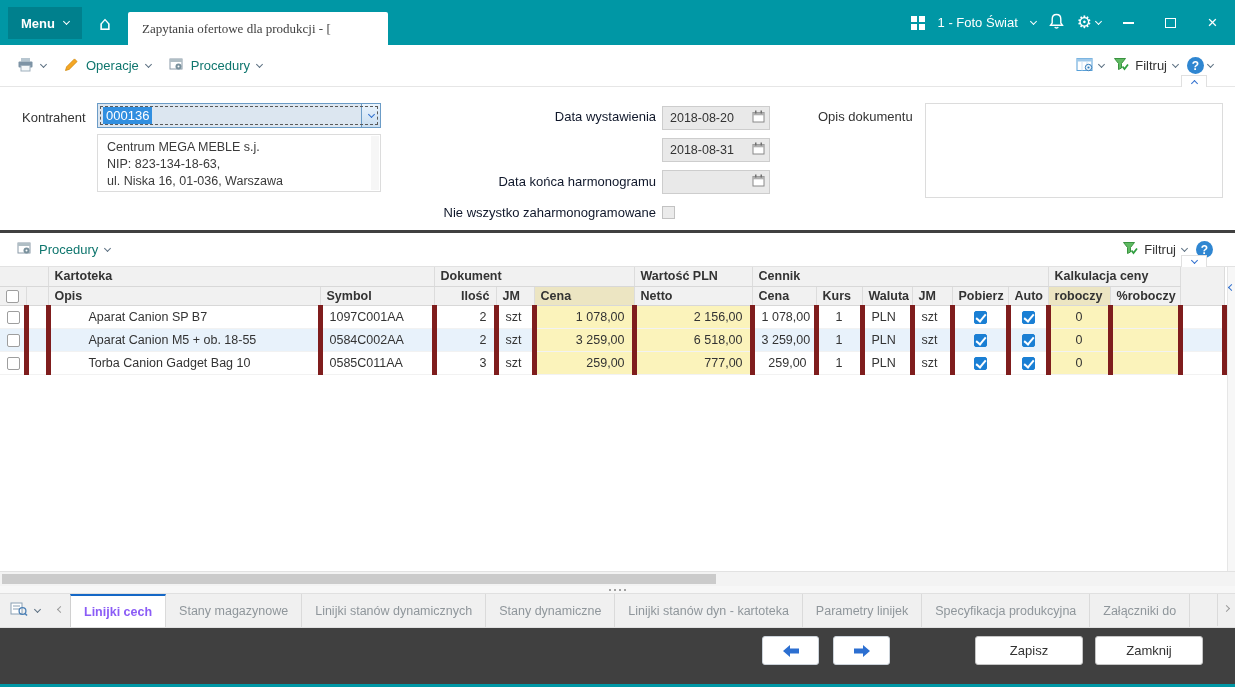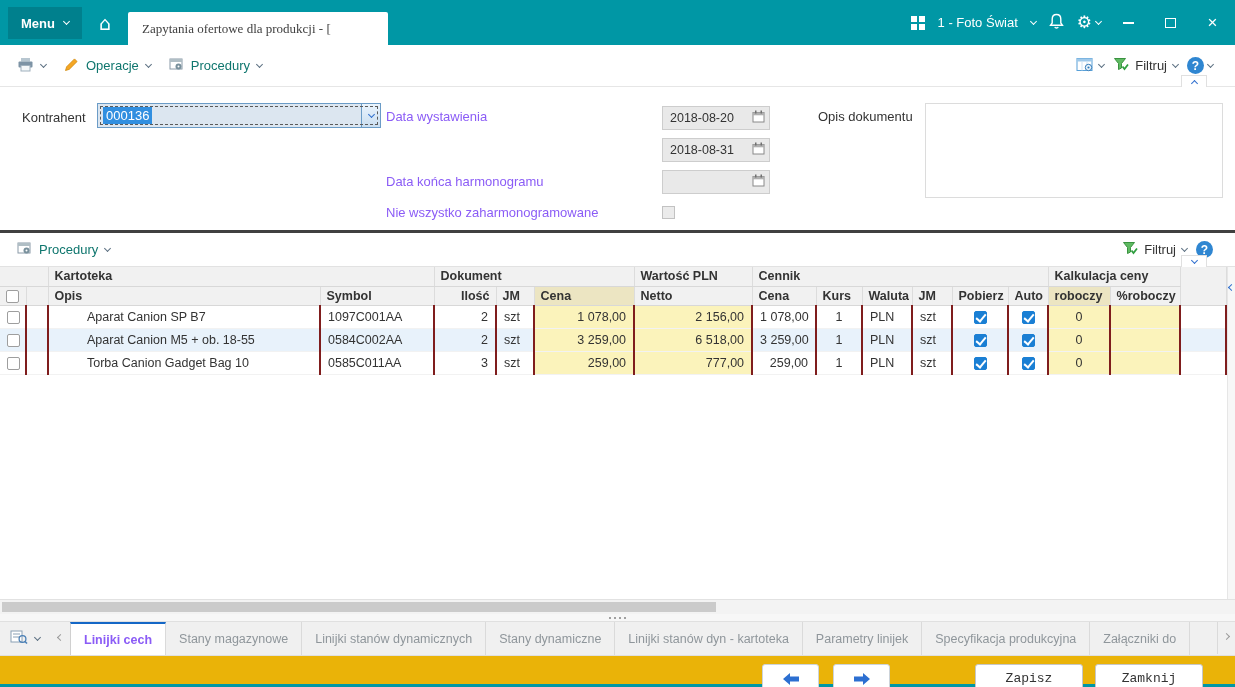--- a/index.html
+++ b/index.html
@@ -37,38 +37,38 @@
 .subtoolbar { height:34px; background:#fff; display:flex; align-items:center; padding:0 8px; border-bottom:1px solid #e2e2e2; position:relative; flex:none; }
 .tb-group { display:flex; align-items:center; gap:7px; padding:5px 9px; color:#0f766e; }
 .tb-group .chev { color:#5c7082; }
 .tb-right2 { margin-left:auto; display:flex; align-items:center; gap:9px; padding-right:14px; }
 .help-circle { width:17px; height:17px; border-radius:50%; background:#2f86d1; color:#fff; font-weight:bold; font-size:12px; display:flex; align-items:center; justify-content:center; }
 .collapse-tab { position:absolute; right:28px; bottom:-1px; width:26px; height:12px; background:#fff; border:1px solid #e0e0e0; border-bottom:none; display:flex; align-items:center; justify-content:center; color:#2f6fce; }
 
 
 .form { height:146px; position:relative; flex:none; background:#fff; border-bottom:3px solid #404040; }
 .flabel { position:absolute; color:#333; white-space:nowrap; }
-.r-label { position:absolute; width:270px; left:386px; text-align:left; color:#8b5cf6; white-space:nowrap; }
+.r-label { position:absolute; width:270px; left:386px; text-align:right; color:#0f172a; white-space:nowrap; }
 .combo { position:absolute; left:97px; top:16px; width:284px; height:25px; border:1px solid #6b9cc7; display:flex; outline:1px dashed #5a5a5a; outline-offset:-4px; }
 .combo-text { flex:1; display:flex; align-items:center; padding-left:5px; background:#dce6f0; overflow:hidden; }
 .combo-sel { background:#318fe0; color:#fff; padding:1px 3px; }
 .combo-btn { width:19px; background:linear-gradient(#eaf4fd,#cadef0); border-left:1px solid #6b9cc7; display:flex; align-items:center; justify-content:center; color:#2f6fce; }
 .address { position:absolute; left:97px; top:47px; width:284px; height:58px; border:1px solid #dcdcdc; background:#fff; padding:4px 9px; font-size:12.5px; line-height:17px; color:#3a3a3a; }
 .address .scroll-strip { position:absolute; right:1px; top:1px; bottom:1px; width:8px; background:#f6f6f6; }
 .datefield { position:absolute; left:662px; width:108px; height:24px; background:#e9e9e9; border:1px solid #cdcdcd; display:flex; align-items:center; padding:0 4px 0 7px; font-size:12.5px; color:#333; }
 .datefield .cal { margin-left:auto; }
 .form-check { position:absolute; left:662px; top:119px; width:13px; height:13px; background:#ebebeb; border:1px solid #c2c2c2; }
 .opis-area { position:absolute; left:925px; top:16px; width:298px; height:95px; border:1px solid #dcdcdc; background:#fff; }
 
 
 .gridwrap { flex:1 1 auto; position:relative; background:#fff; overflow:hidden; }
 table.grid { border-collapse:collapse; table-layout:fixed; width:1227px; font-size:12.5px; }
 .grid th { font-weight:bold; background:#f1f1f1; border-right:1px solid #dcdcdc; border-bottom:1px solid #d8d8d8; padding:0 6px; height:19px; text-align:left; color:#333; white-space:nowrap; overflow:hidden; }
 .grid th.ylw { background:#ece5c2; }
-.grid td { border-right:2px solid #7f1d1d; border-bottom:1px solid #f2f2f2; padding:0 7px; height:23px; white-space:nowrap; overflow:hidden; }
+.grid td { border-right:5px solid #7f1d1d; border-bottom:1px solid #f2f2f2; padding:0 7px; height:23px; white-space:nowrap; overflow:hidden; }
 .grid td.ylw { background:#fbf3bb; }
 .grid tr.alt td:not(.ylw) { background:#e8f2fb; }
 .a-r { text-align:right !important; }
 .a-c { text-align:center !important; }
 td.opis-cell { padding-left:38px !important; }
 .cb { width:13px; height:13px; border:1px solid #9e9e9e; background:#fff; display:inline-block; position:relative; border-radius:2px; vertical-align:middle; }
 .cb.checked { background:#1a7fd4; border-color:#1a7fd4; }
 .cb.checked::after { content:""; position:absolute; left:3.5px; top:0.5px; width:4px; height:8px; border-right:2px solid #fff; border-bottom:2px solid #fff; transform:rotate(40deg); }
 .side-strip { position:absolute; top:0; right:0; bottom:0; width:8px; background:#f7f7f7; border-left:1px solid #e6e6e6; text-align:center; }
 .side-strip .chev { color:#2f6fce; margin-top:18px; }
@@ -82,21 +82,21 @@
 
 .tabbar { height:34px; background:#f0f0f0; display:flex; align-items:stretch; position:relative; border-bottom:1px solid #e0e0e0; flex:none; }
 .tabtools { display:flex; align-items:center; gap:7px; padding:0 10px; color:#5c7082; }
 .tab-scroll { width:20px; display:flex; align-items:center; justify-content:center; color:#9a9a9a; }
 .btabs { display:flex; overflow:hidden; flex:1; margin-right:18px; }
 .btab { display:flex; align-items:center; padding:0 13px; color:#8f969b; border-right:1px solid #dadada; white-space:nowrap; font-size:12.5px; }
 .btab.active { background:#fff; color:#8b5cf6; font-weight:bold; border-top:2px solid #1467c6; border-left:1px solid #d0d0d0; }
 .tab-scroll-right { position:absolute; right:0; top:0; bottom:1px; width:18px; background:#f0f0f0; border-left:1px solid #dadada; display:flex; align-items:center; justify-content:center; color:#9a9a9a; }
 
 
-.footer { height:28px; background:#eab308; position:relative; flex:none;font-family:Liberation Mono, monospace; }
+.footer { height:56px; background:#404040; position:relative; flex:none; }
 .nav-btn { position:absolute; top:8px; width:57px; height:29px; border:1px solid #ccd3da; border-radius:3px; background:#fff; display:flex; align-items:center; justify-content:center; }
 .nav-btn.prev { left:762px; }
 .nav-btn.next { left:833px; }
 .act-btn { position:absolute; top:8px; width:108px; height:29px; border:1px solid #c6c6c6; border-radius:3px; background:#fff; display:flex; align-items:center; justify-content:center; color:#333; }
 .act-btn.zapisz { left:975px; }
 .act-btn.zamknij { left:1095px; }
 .bottomedge { height:3px; background:#0097a5; flex:none; }
 </style>
 </head>
 <body>
@@ -215,20 +215,26 @@
 
   <div class="form">
     <div class="flabel" style="left:22px; top:23px;">Kontrahent</div>
     <div class="combo">
       <span class="combo-text">
           <span class="combo-sel">000136</span>
         </span>
       <span class="combo-btn">
           <span class="chev s"></span>
         </span>
+    </div>
+    <div class="address">
+      <div>Centrum MEGA MEBLE s.j.</div>
+      <div>NIP: 823-134-18-63,</div>
+      <div>ul. Niska 16, 01-036, Warszawa</div>
+      <div class="scroll-strip"></div>
     </div>
 
     <div class="r-label" style="top:22px;">Data wystawienia</div>
     <div class="datefield" style="top:19px;align-items:center;">
       <span>2018-08-20</span>
       <span class="cal">
         <svg width="13" height="13" viewBox="0 0 13 13">
             <rect x="1" y="2.5" width="11" height="9.5" fill="#ffffff" stroke="#8a8a8a"></rect>
             <rect x="1" y="2.5" width="11" height="2.8" fill="#b0b0b0"></rect>
             <rect x="3" y="0.5" width="1.5" height="3" fill="#707070"></rect>

